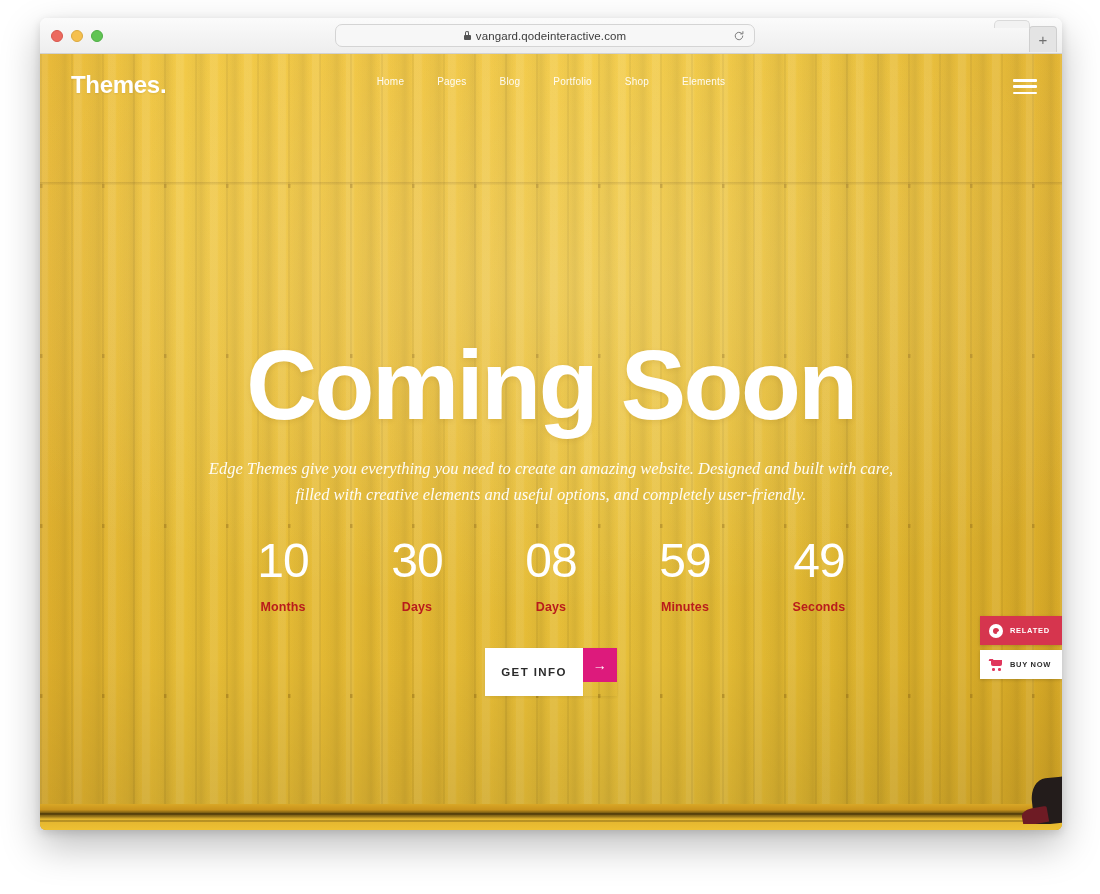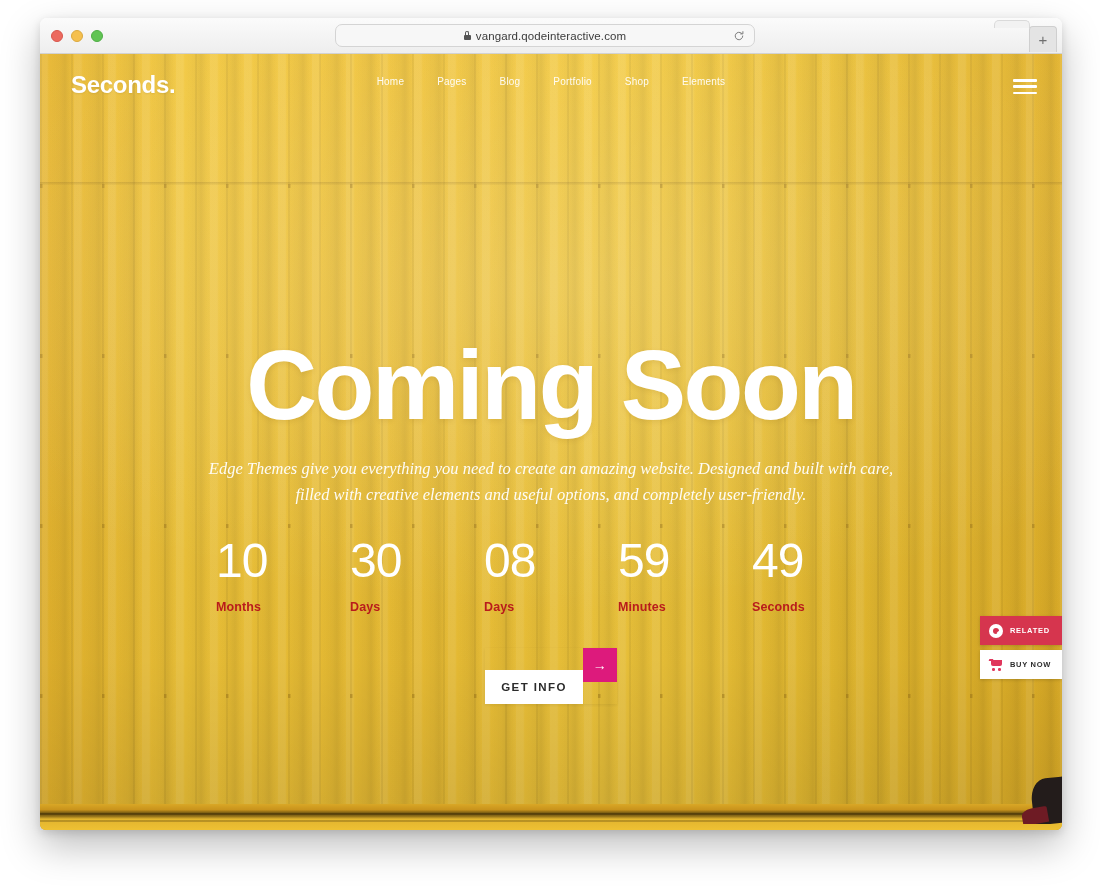--- a/index.html
+++ b/index.html
@@ -231,20 +231,21 @@
     font-size:16.5px;
     line-height:1.55;
   }
   .countdown{
     margin-top:30px;
     display:flex;
     gap:0px;
   }
   .cd-cell{
     width:134px;
+    text-align:center;
   }
   .cd-num{
     color:#ffffff;
     font-size:48px;
     font-weight:300;
     line-height:1;
     letter-spacing:-1px;
   }
   .cd-label{
     margin-top:15px;
@@ -257,24 +258,24 @@
     margin-top:34px;
     display:flex;
     box-shadow:0 1px 3px rgba(0,0,0,.07);
   }
   .cta-main{
     background:#ffffff;
     color:#2b2b2b;
     font-size:11.5px;
     font-weight:bold;
     letter-spacing:1.4px;
-    width:92px; height:34px;
+    width:92px; height:48px;
     display:flex; align-items:center; justify-content:center;
     padding:0 16px;
-    width:auto; min-width:92px;margin-top:22px;
+    width:auto; min-width:92px;
   }
   .cta-arrow{
     background:#dd1a7c;
     width:34px; height:34px;
     display:flex; align-items:center; justify-content:center;
     color:#ffffff; font-size:14px; line-height:1;
   }
 
   
   .side-widgets{
@@ -377,21 +378,21 @@
       <div class="rail-line" style="top:9px;"></div>
       <div class="rail-line" style="top:16px; opacity:.5;"></div>
     </div>
 
     <div class="corner-obj">
       <div class="dark"></div>
       <div class="maroon"></div>
     </div>
 
     <div class="site-header">
-      <div class="logo">Seconds.</div>
+      <div class="logo">Themes.</div>
 
       <nav class="mainnav">
         <a href="#">Home</a>
         <a href="#">Pages</a>
         <a href="#">Blog</a>
         <a href="#">Portfolio</a>
         <a href="#">Shop</a>
         <a href="#">Elements</a>
       </nav>
 

